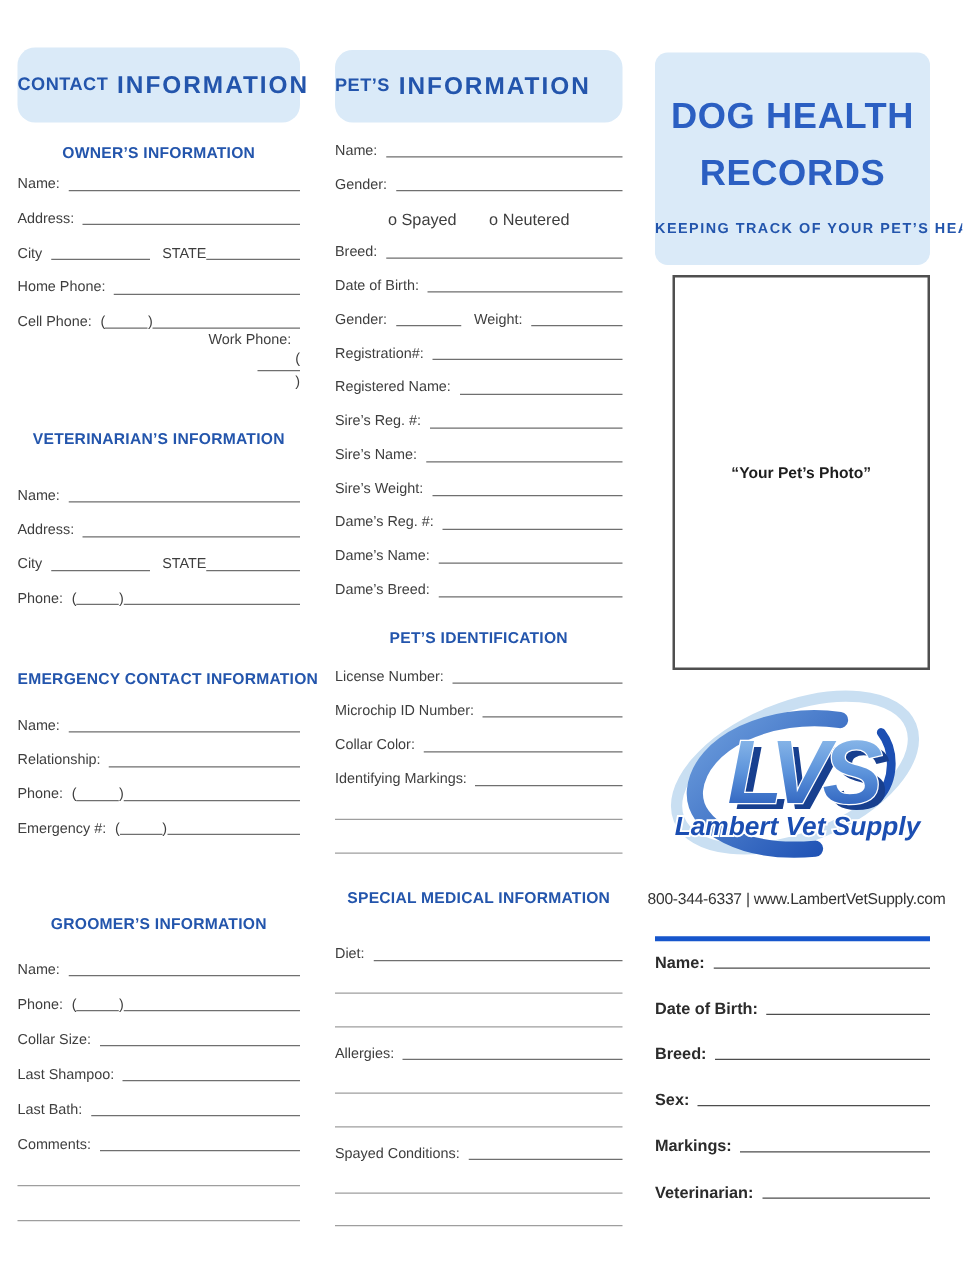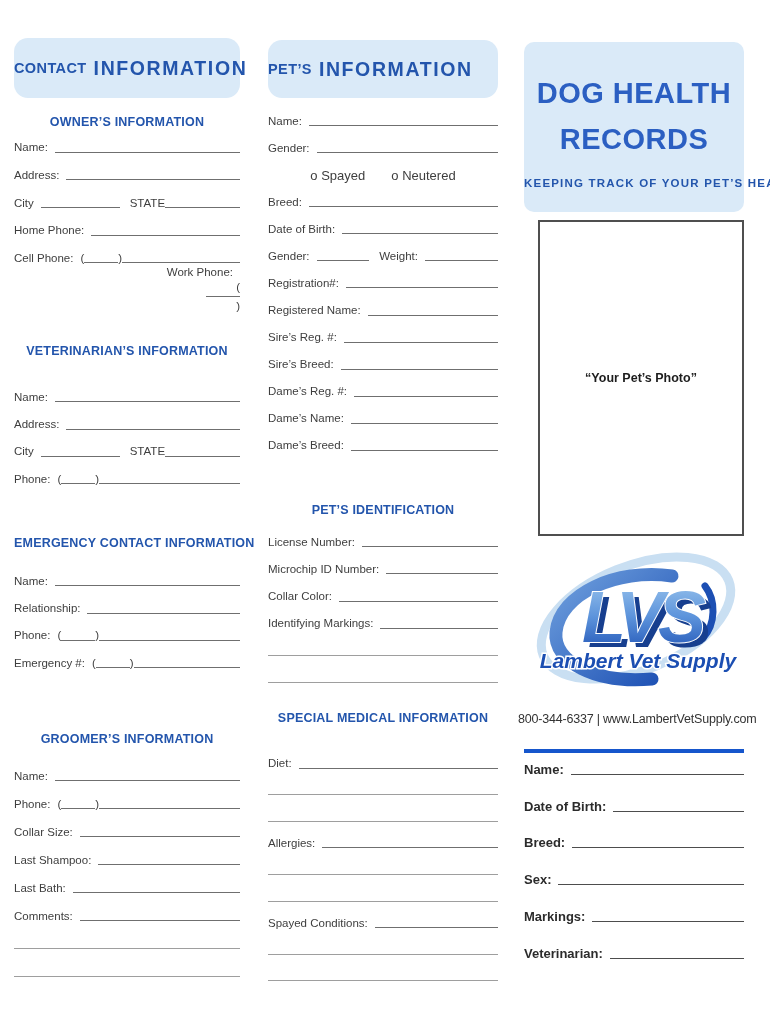--- a/index.html
+++ b/index.html
@@ -228,21 +228,25 @@
           </div>
           <div class="frow" style="height: 27.07px;">
             <span class="lbl">Registered  Name:</span>
             <div class="line" style="flex: 1 1 0%;"></div>
           </div>
           <div class="frow" style="height: 27.07px;">
             <span class="lbl">Sire’s Reg. #:</span>
             <div class="line" style="flex: 1 1 0%;"></div>
           </div>
           <div class="frow" style="height: 27.07px;">
-            <span class="lbl">Sire’s Breed:</span>
+            <span class="lbl">Sire’s Name:</span>
+            <div class="line" style="flex: 1 1 0%;"></div>
+          </div>
+          <div class="frow" style="height: 27.07px;">
+            <span class="lbl">Sire’s Weight:</span>
             <div class="line" style="flex: 1 1 0%;"></div>
           </div>
           <div class="frow" style="height: 27.07px;">
             <span class="lbl">Dame’s Reg. #:</span>
             <div class="line" style="flex: 1 1 0%;"></div>
           </div>
           <div class="frow" style="height: 27.07px;">
             <span class="lbl">Dame’s Name:</span>
             <div class="line" style="flex: 1 1 0%;"></div>
           </div>

